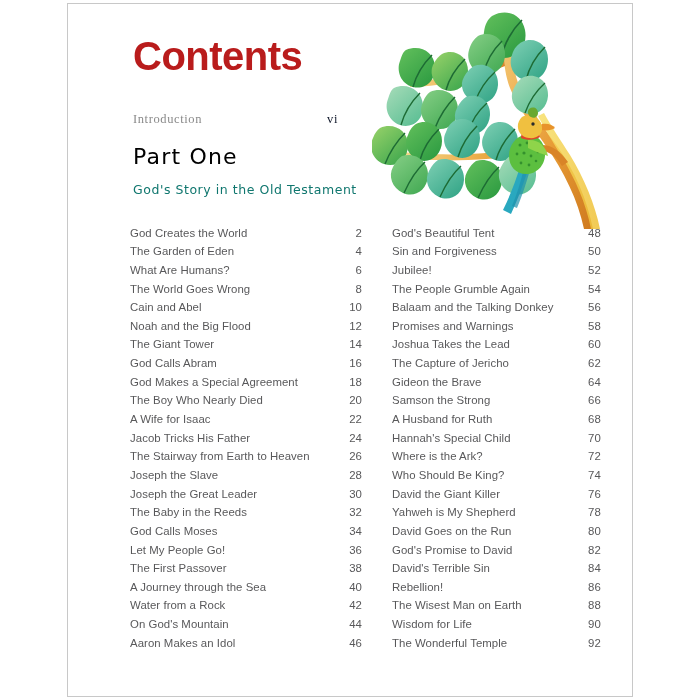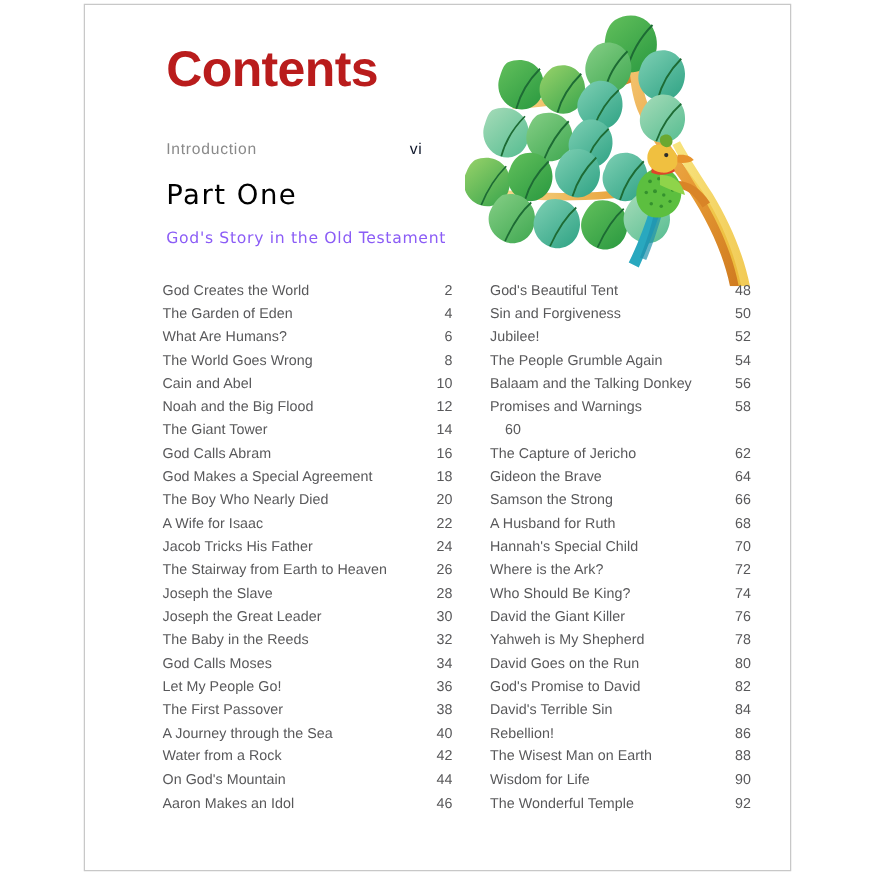--- a/index.html
+++ b/index.html
@@ -49,21 +49,21 @@
     font-family: "Liberation Sans", sans-serif;
   }
 
   .intro-row {
     position: absolute;
     left: 65px;
     top: 108px;
     width: 205px;
     font-size: 12.5px;
     color: #8a8a8a;
-    font-family: Liberation Sans, sans-serif;
+    font-family: Liberation Serif, serif;
     font-weight: 400;
     letter-spacing: 0.6px;
     display: flex;
     justify-content: space-between;
   }
   .intro-row .pg { color: #0f172a; }
 
   .part-title {
     position: absolute;
     left: 65px;
@@ -73,21 +73,21 @@
     font-family: "DejaVu Sans", sans-serif;
     font-weight: 400;
     letter-spacing: 1.2px;
   }
 
   .part-sub {
     position: absolute;
     left: 65px;
     top: 178px;
     font-size: 12.5px;
-    color: #8b5cf6;
+    color: #0f766e;
     font-family: "DejaVu Sans", sans-serif;
     font-weight: 400;
     letter-spacing: 0.55px;
   }
 
   
   .toc {
     position: absolute;
     left: 62px;
     top: 216px;
@@ -422,20 +422,21 @@
         </div>
         <div class="toc-entry">
           <span class="t">Balaam and the Talking Donkey</span>
           <span class="n">56</span>
         </div>
         <div class="toc-entry">
           <span class="t">Promises and Warnings</span>
           <span class="n">58</span>
         </div>
         <div class="toc-entry">
+          <span class="t">Joshua Takes the Lead</span>
           <span class="n">60</span>
         </div>
         <div class="toc-entry">
           <span class="t">The Capture of Jericho</span>
           <span class="n">62</span>
         </div>
         <div class="toc-entry">
           <span class="t">Gideon the Brave</span>
           <span class="n">64</span>
         </div>

